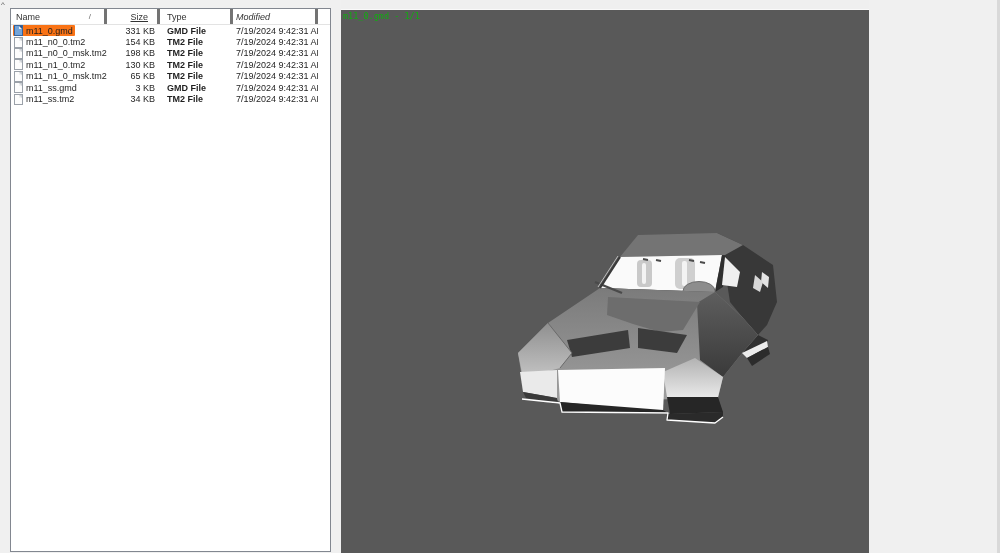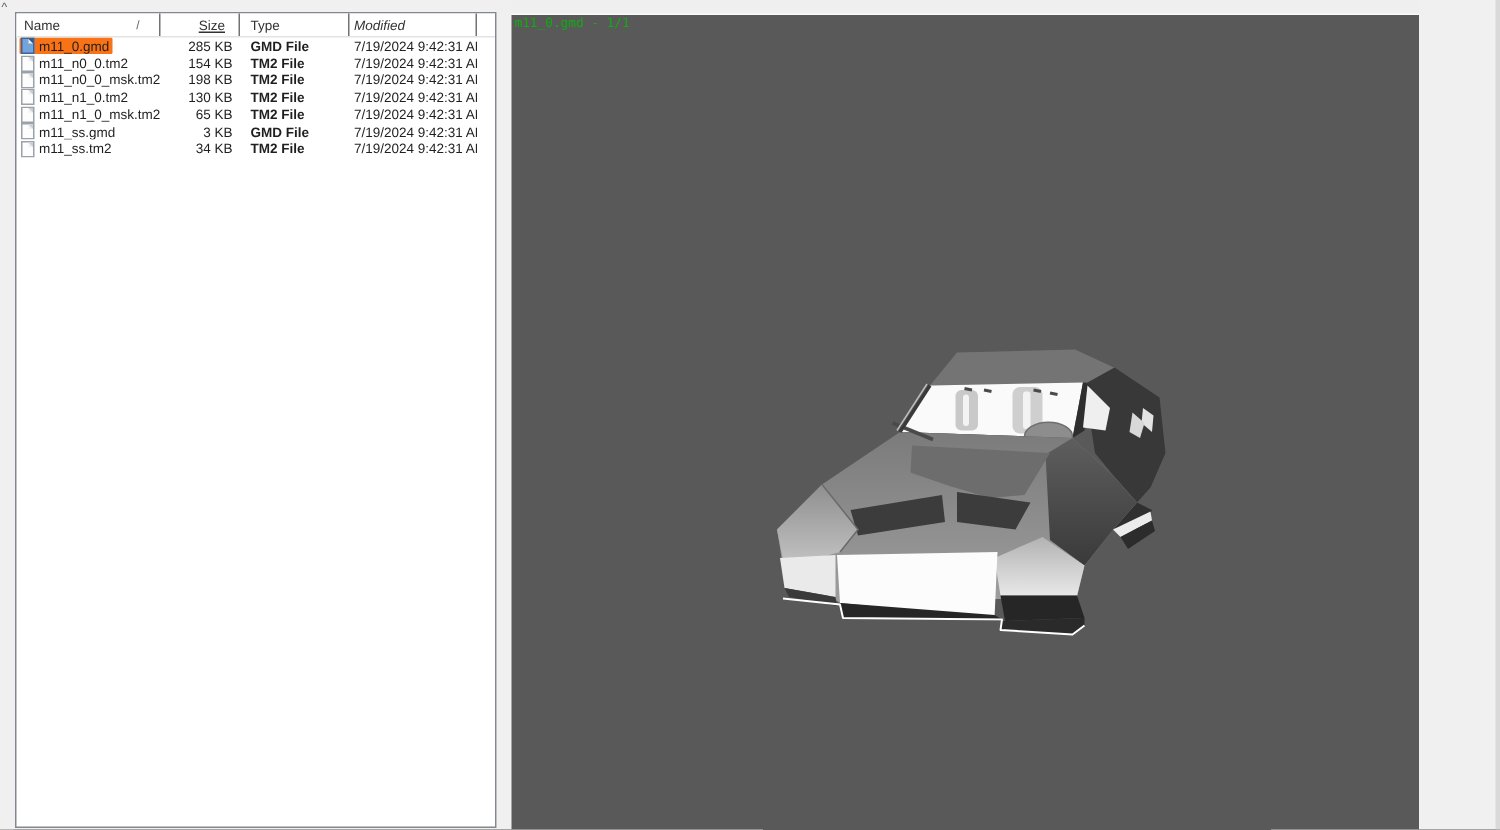--- a/index.html
+++ b/index.html
@@ -12,21 +12,21 @@
   .left-rail{position:absolute;left:0;top:0;width:9px;height:553px;background:#f0f0f0;}
   .rail-caret{position:absolute;left:1px;top:1px;font-size:8px;color:#555;line-height:8px;cursor:pointer;}
   
   .file-panel{
     position:absolute;left:10px;top:8px;width:321px;height:544px;
     background:#ffffff;border:1px solid #828790;box-sizing:border-box;
   }
   .lv-header{display:flex;height:15px;align-items:center;font-size:9px;color:#333;
     background:#ffffff;border-bottom:1px solid #e3e3e3;}
   .lv-header .hcell{height:100%;display:flex;align-items:center;box-sizing:border-box;
-    border-right:1px solid #737373;}
+    border-right:3px solid #737373;}
   .h-name{width:96px;padding-left:5px;}
   .h-size{width:53px;justify-content:flex-end;padding-right:9px;text-decoration:underline;}
   .h-type{width:73px;padding-left:7px;}
   .h-mod{width:85px;padding-left:3px;font-style:italic;}
   .h-fill{flex:1;border-right:none !important;}
   .sort-glyph{margin-left:auto;margin-right:13px;color:#666;font-size:8px;}
   .lv-rows{font-size:9px;color:#1f1f1f;}
   .row{display:flex;height:11.4px;align-items:center;cursor:default;}
   .cell{box-sizing:border-box;white-space:nowrap;overflow:hidden;}
   .c-name{width:96px;display:flex;align-items:center;padding-left:2px;}
@@ -35,21 +35,21 @@
   .c-mod{width:85px;padding-left:3px;}
   .hl{display:inline-flex;align-items:center;gap:3px;padding:0 2px 0 1px;border-radius:1px;}
   .row.sel .hl{background:#f97316;}
   .ficon{width:7px;height:9px;background:#fdfdfd;border:1px solid #9ba1a9;display:inline-block;
     position:relative;flex:none;}
   .ficon::after{content:"";position:absolute;top:0;right:0;width:0;height:0;
     border-style:solid;border-width:0 3px 3px 0;border-color:#f0f0f0 #c9ced4;}
   .ficon.blue{background:#74a5da;border-color:#39659e;}
   .ficon.blue::after{border-color:#f0f0f0 #2f5688;}
   
-  .viewport{position:absolute;left:341px;top:0;width:605px;height:553px;}
+  .viewport{position:absolute;left:341px;top:0;width:528px;height:553px;}
   .vp-topstrip{height:9px;background:#efefef;border-bottom:1px solid #f9f9f9;}
   .vp-canvas{position:absolute;left:0;top:10px;right:0;bottom:0;background:#595959;}
   .vp-label{position:absolute;left:2px;top:1px;font-family:"DejaVu Sans Mono",monospace;
     font-size:8.5px;letter-spacing:0px;}
   .car-svg{position:absolute;left:0;top:0;width:656px;height:543px;}
   .right-edge{position:absolute;right:0;top:0;width:3px;height:553px;background:#d9d9d9;}
 </style>
 </head>
 <body>
 
@@ -70,21 +70,21 @@
   </div>
 
   <div class="lv-rows">
     <div class="row sel">
       <div class="cell c-name">
           <span class="hl">
         <span class="ficon blue"></span>
         <span>m11_0.gmd</span>
           </span>
       </div>
-      <div class="cell c-size">285 KB</div>
+      <div class="cell c-size">331 KB</div>
       <div class="cell c-type">GMD File</div>
       <div class="cell c-mod">7/19/2024 9:42:31 AM</div>
     </div>
     <div class="row">
       <div class="cell c-name">
           <span class="hl">
         <span class="ficon"></span>
         <span>m11_n0_0.tm2</span>
           </span>
       </div>

